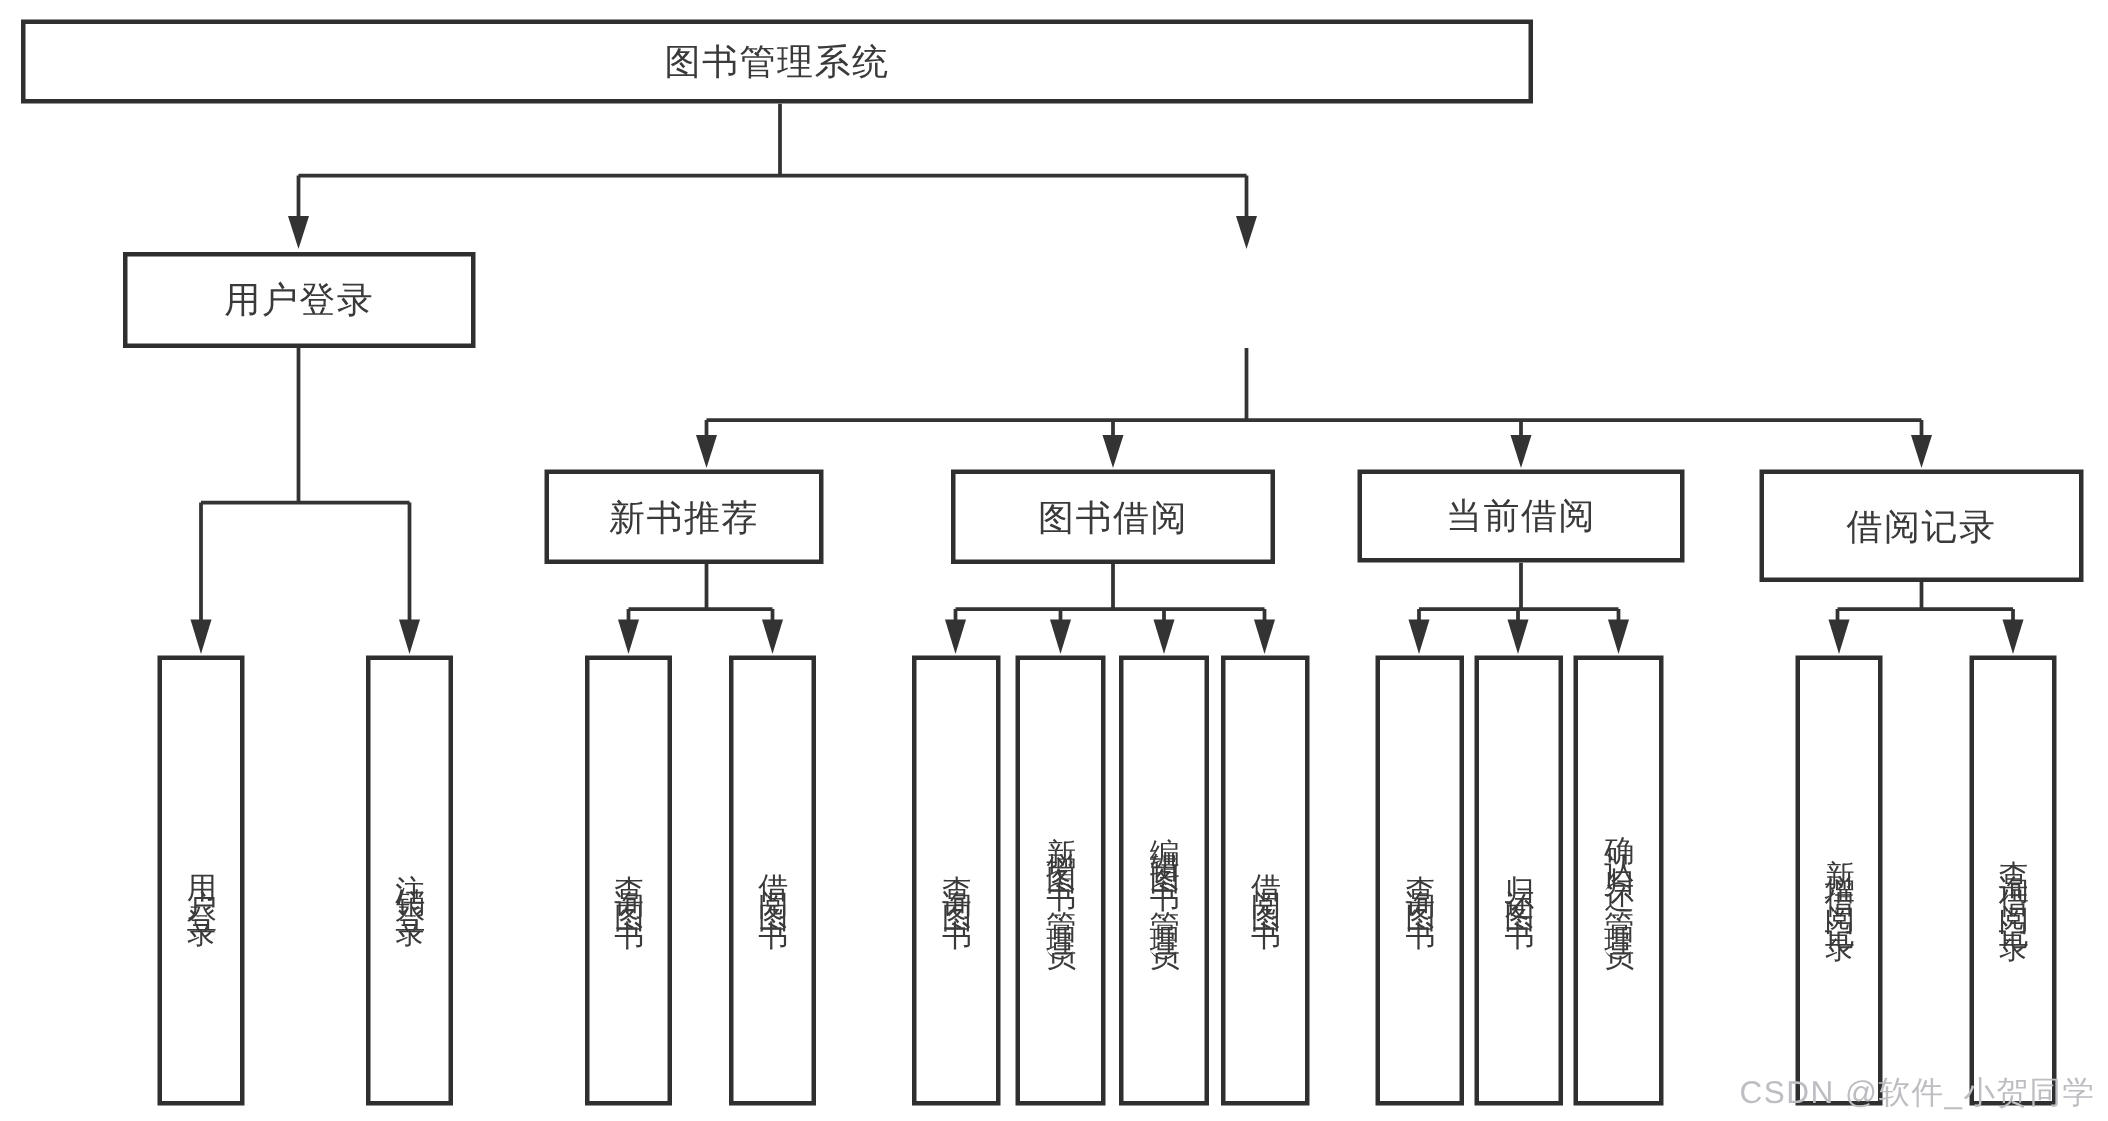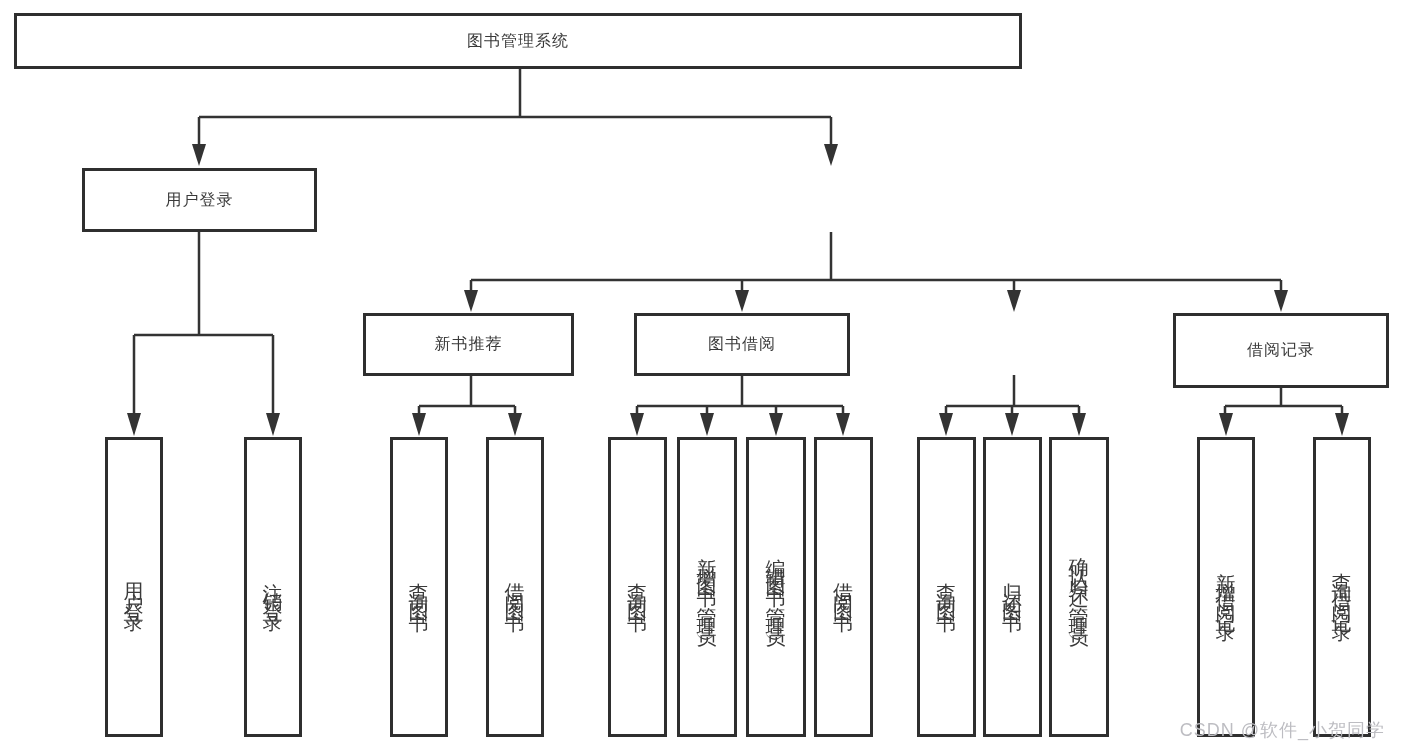--- a/index.html
+++ b/index.html
@@ -21,36 +21,36 @@
   .node{
     position:absolute;
     box-sizing:border-box;
     background:var(--bg);
     border:3px solid var(--border);
     color:var(--text);
     display:flex;align-items:center;justify-content:center;
     z-index:2;
   }
   .node .lbl{
-    font-size:16px;
+    font-size:24px;
     letter-spacing:1px;
     white-space:nowrap;
   }
   .leaf .lbl{
     writing-mode:vertical-rl;
     text-orientation:mixed;
     letter-spacing:10px;
     font-size:20px;
     line-height:1;
   }
   .watermark{
     position:absolute;
-    right:20px;bottom:5px;
+    right:8px;bottom:5px;
     color:var(--wm);
-    font-size:18px;
+    font-size:21px;
     letter-spacing:1px;
     z-index:3;
     white-space:nowrap;
   }
 </style>
 </head>
 <body>
 
 <div class="canvas">
 
@@ -98,25 +98,28 @@
   </svg>
 
   <div class="node" style="left:14px;top:13px;width:1008px;height:56px;">
     <span class="lbl">图书管理系统</span>
   </div>
 
   <div class="node" style="left:82px;top:168px;width:235px;height:64px;">
     <span class="lbl">用户登录</span>
   </div>
 
-  <div class="node" style="left:363px;top:313px;width:211px;height:63px;">
+  <div class="node" style="left:363px;top:313px;width:186px;height:63px;">
     <span class="lbl">新书推荐</span>
   </div>
   <div class="node" style="left:634px;top:313px;width:216px;height:63px;">
     <span class="lbl">图书借阅</span>
+  </div>
+  <div class="node" style="left:905px;top:313px;width:218px;height:62px;">
+    <span class="lbl">当前借阅</span>
   </div>
   <div class="node" style="left:1173px;top:313px;width:216px;height:75px;">
     <span class="lbl">借阅记录</span>
   </div>
 
   <div class="node leaf" style="left:105px;top:437px;width:58px;height:300px;">
     <span class="lbl">用户登录</span>
   </div>
   <div class="node leaf" style="left:244px;top:437px;width:58px;height:300px;">
     <span class="lbl">注销登录</span>

